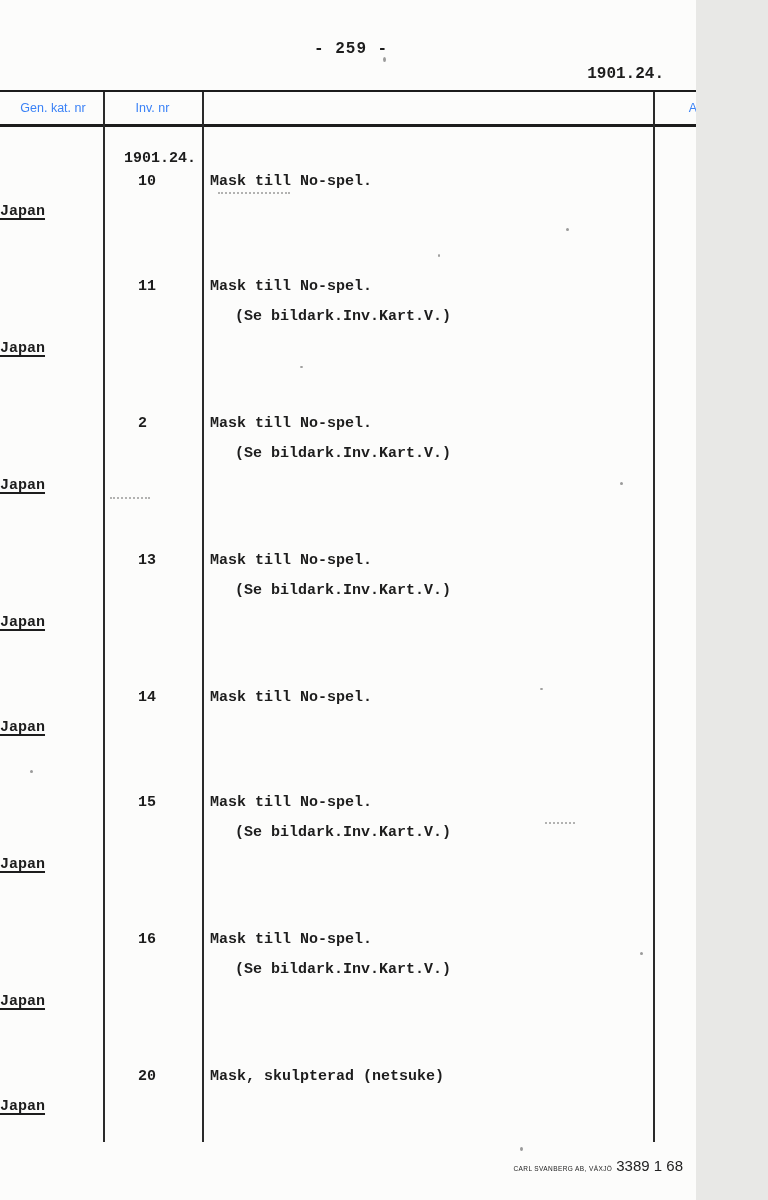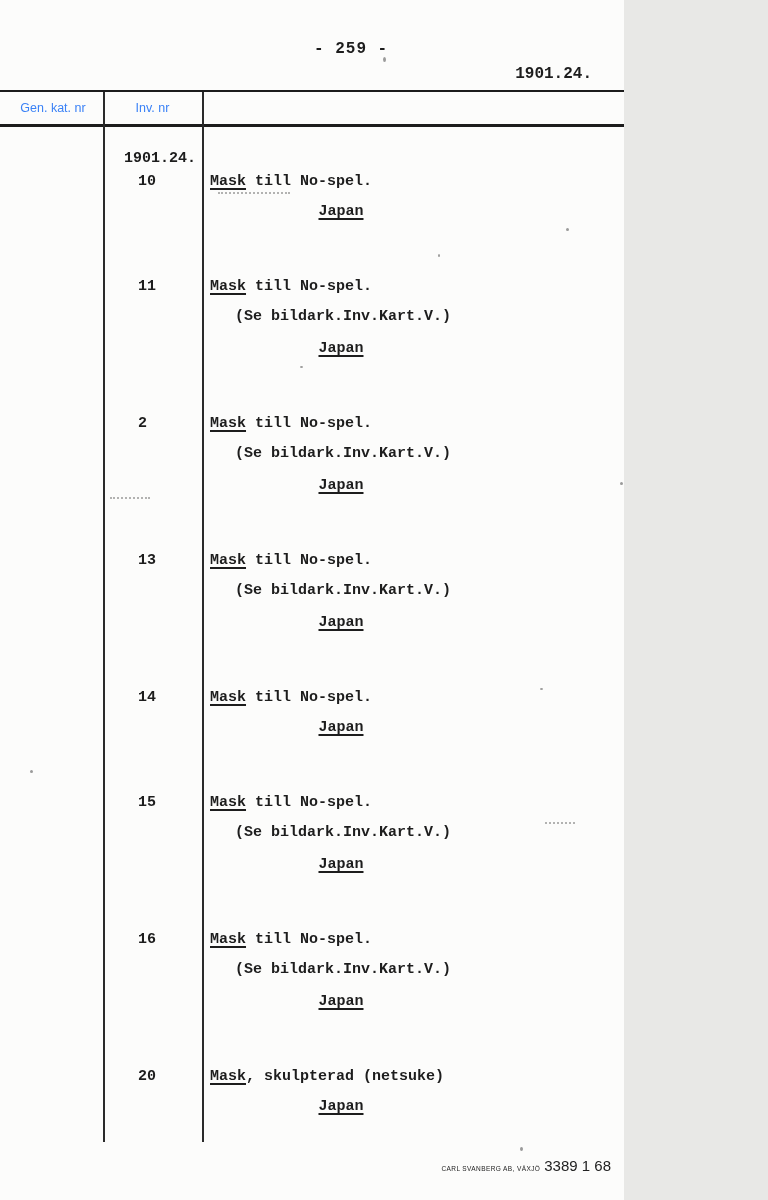--- a/index.html
+++ b/index.html
@@ -2,21 +2,21 @@
 <html><head>
 <meta charset="utf-8">
 <style>
   html, body {
     margin: 0;
     padding: 0;
     background: #e8e8e6;
   }
   .page {
     position: relative;
-    width: 624px;
+    width: 696px;
     height: 1200px;
     background: #fcfcfb;
     overflow: hidden;
     font-family: "Liberation Mono", "DejaVu Sans Mono", monospace;
     color: #1d1d1d;
   }
 
   
   .page-number {
     position: absolute;
@@ -85,31 +85,30 @@
     position: relative;
     margin-bottom: 57px;
   }
   .inv-nr {
     position: absolute;
     left: 138px;
     top: 0;
   }
   .line1 { margin-left: 210px; }
   .kw {
-    text-decoration: underline;
     text-decoration-thickness: 2px;
     text-underline-offset: 3px;
   }
   .note {
     margin-left: 235px;
     margin-top: 12px;
   }
   .origin {
     margin-top: 14px;
-    text-align: center;
+    text-align: left;
     padding-right: 86px;
   }
   .row.no-note .origin { margin-top: 12px; }
   .origin-text {
     text-decoration: underline;
     text-decoration-thickness: 2px;
     text-underline-offset: 3px;
   }
 
   

